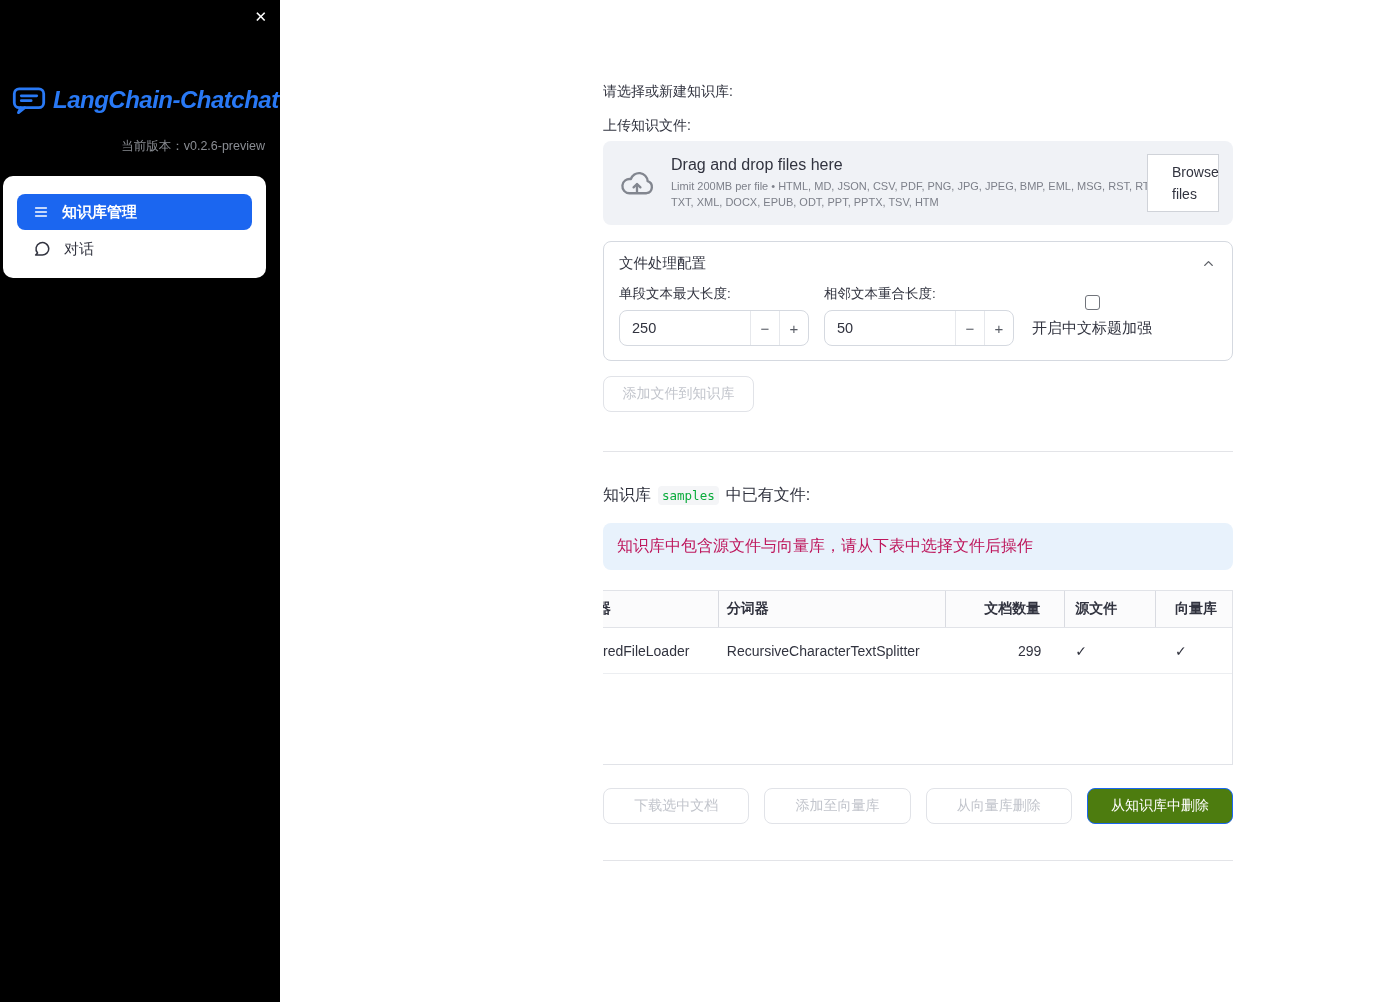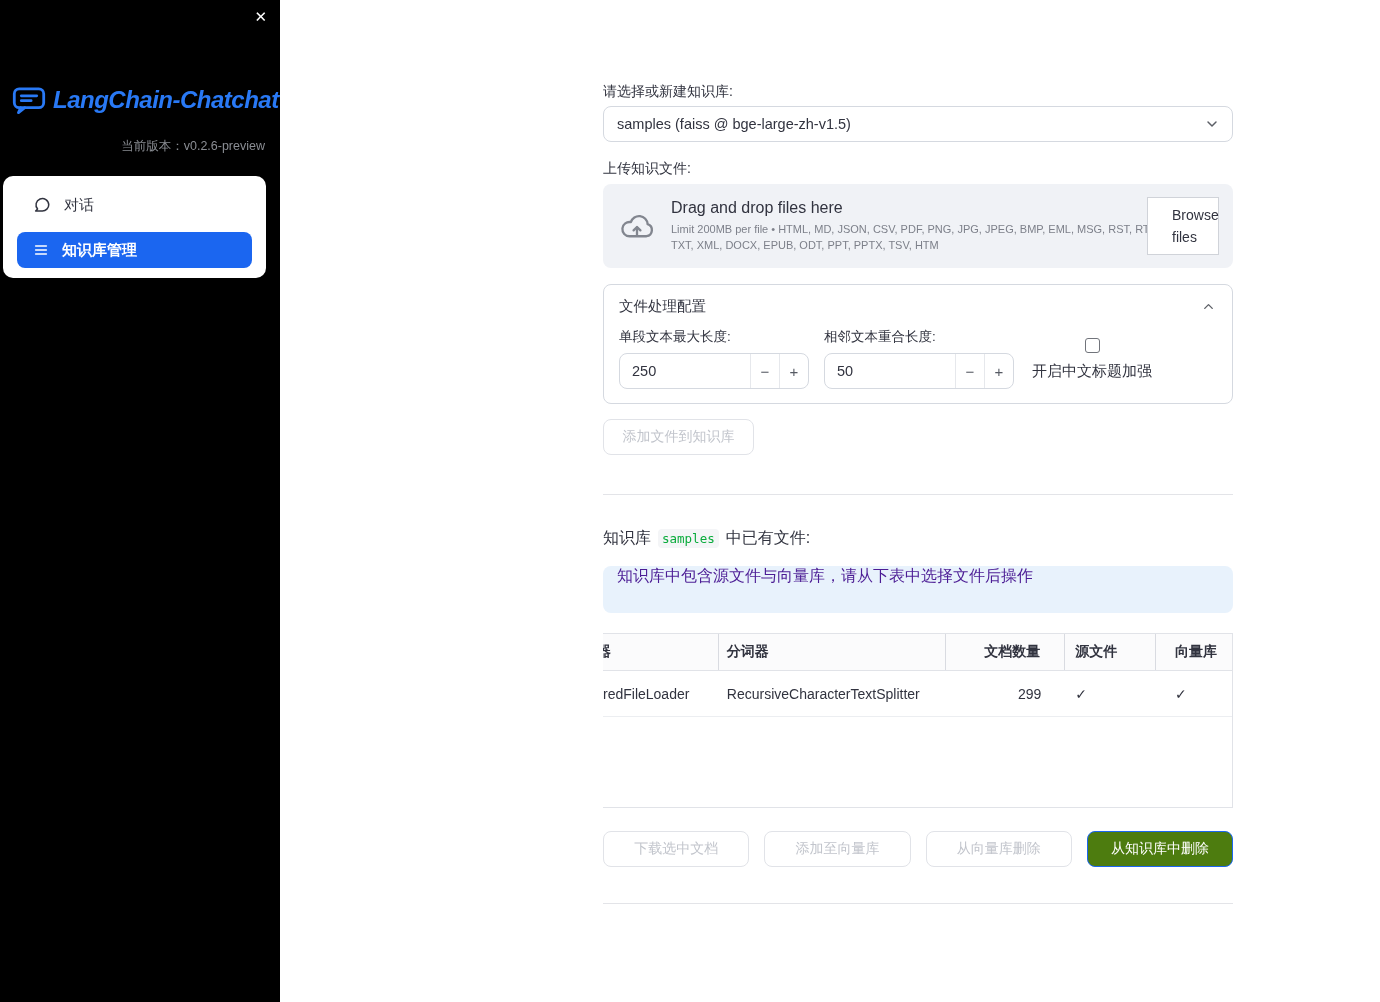--- a/index.html
+++ b/index.html
@@ -66,21 +66,21 @@
   .add-btn { margin-top:15px; width:151px; }
 
   .divider { margin-top:39px; border-top:1px solid #e3e4e8; height:0; }
   .divider2 { margin-top:36px; border-top:1px solid #e3e4e8; height:0; }
 
   .kb-line { margin-top:33px; display:flex; align-items:center; gap:7px; font-size:16px; }
   .kb-code { font-family:"DejaVu Sans Mono","Liberation Mono",monospace; font-size:12.5px;
     color:#09ab3b; background:#f4f5f7; border-radius:4px; padding:2px 4px; }
 
   .info-box { margin-top:17px; height:47px; background:#e8f2fc; border-radius:8px;
-    display:flex; align-items:flex-start; padding:0 14px; font-size:16px; color:#4c1d95; }
+    display:flex; align-items:center; padding:0 14px; font-size:16px; color:#be185d; }
 
   .grid { margin-top:20px; height:175px; background:#ffffff;
     border-top:1px solid #e1e3e8; border-right:1px solid #e1e3e8; border-bottom:1px solid #e1e3e8;
     overflow:hidden; }
   .g-head { height:37px; display:flex; background:#fbfbfc; border-bottom:1px solid #e1e3e8; }
   .th { display:flex; align-items:center; font-size:14px; font-weight:600; color:#31333f;
     border-right:1px solid #d9dbe1; padding-left:8px; overflow:hidden; }
   .g-row { height:46px; display:flex; align-items:center; border-bottom:1px solid #eceef1;
     font-size:14px; cursor:pointer; }
   .td { display:flex; align-items:center; height:100%; padding-left:8px; overflow:hidden; }
@@ -114,53 +114,45 @@
         <path d="M6.5 7 h11"></path>
         <path d="M6.5 10.5 h7"></path>
       </svg>
     </span>
     <span class="logo-text">LangChain-Chatchat</span>
   </div>
 
   <div class="version">当前版本：v0.2.6-preview</div>
 
   <div class="nav-panel">
-    <div class="nav-item">
-      <span style="display:flex;">
-        <svg width="18" height="18" viewBox="0 0 24 24" fill="none" stroke="#31333f" stroke-width="2" stroke-linecap="round" stroke-linejoin="round">
-          <path d="M21 11.5a8.5 8.5 0 0 1-8.5 8.5H3.5l2.6-2.6A8.5 8.5 0 1 1 21 11.5z"></path>
-        </svg>
-      </span>
-      <span>对话</span>
-    </div>
     <div class="nav-item active">
       <span style="display:flex;">
         <svg width="16" height="16" viewBox="0 0 24 24" fill="none" stroke="#ffffff" stroke-width="2.4" stroke-linecap="round">
           <path d="M4 6 h16"></path>
             <path d="M4 12 h16"></path>
             <path d="M4 18 h16"></path>
         </svg>
       </span>
       <span>知识库管理</span>
     </div>
+    <div class="nav-item">
+      <span style="display:flex;">
+        <svg width="18" height="18" viewBox="0 0 24 24" fill="none" stroke="#31333f" stroke-width="2" stroke-linecap="round" stroke-linejoin="round">
+          <path d="M21 11.5a8.5 8.5 0 0 1-8.5 8.5H3.5l2.6-2.6A8.5 8.5 0 1 1 21 11.5z"></path>
+        </svg>
+      </span>
+      <span>对话</span>
+    </div>
   </div>
 </div>
 
 <div class="content">
 
   <div class="field-label">请选择或新建知识库:</div>
 
-  <div class="selectbox">
-    <span>samples (faiss @ bge-large-zh-v1.5)</span>
-    <span style="display:flex;">
-      <svg width="16" height="16" viewBox="0 0 24 24" fill="none" stroke="#5c5f66" stroke-width="2.2" stroke-linecap="round" stroke-linejoin="round">
-        <path d="M6 9l6 6 6-6"></path>
-      </svg>
-    </span>
-  </div>
 
   <div class="field-label upload-label">上传知识文件:</div>
 
   <div class="dropzone">
     <span class="dz-icon">
       <svg width="36" height="30" viewBox="0 0 26 22" fill="none" stroke="currentColor" stroke-width="1.7" stroke-linecap="round" stroke-linejoin="round">
         <path d="M7.5 18.5a5.2 5.2 0 1 1 1-10.3A6.3 6.3 0 0 1 20.8 9.6 4.6 4.6 0 0 1 20 18.5z"></path>
         <path d="M13 17.5v-5.5"></path>
         <path d="M10.5 14.2 13 11.7l2.5 2.5"></path>
       </svg>

